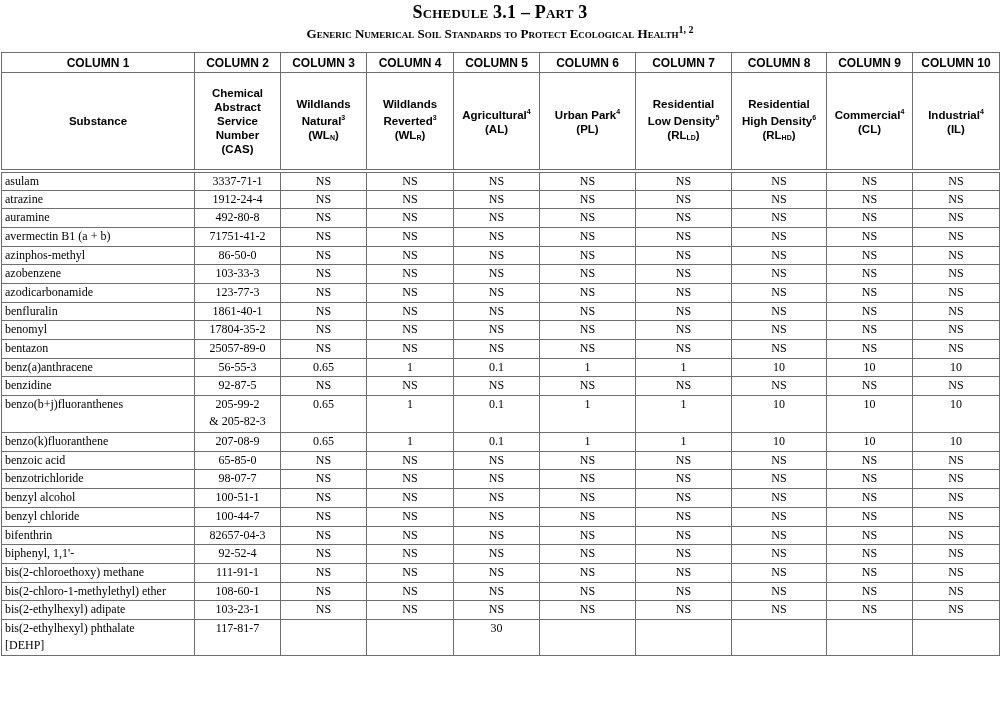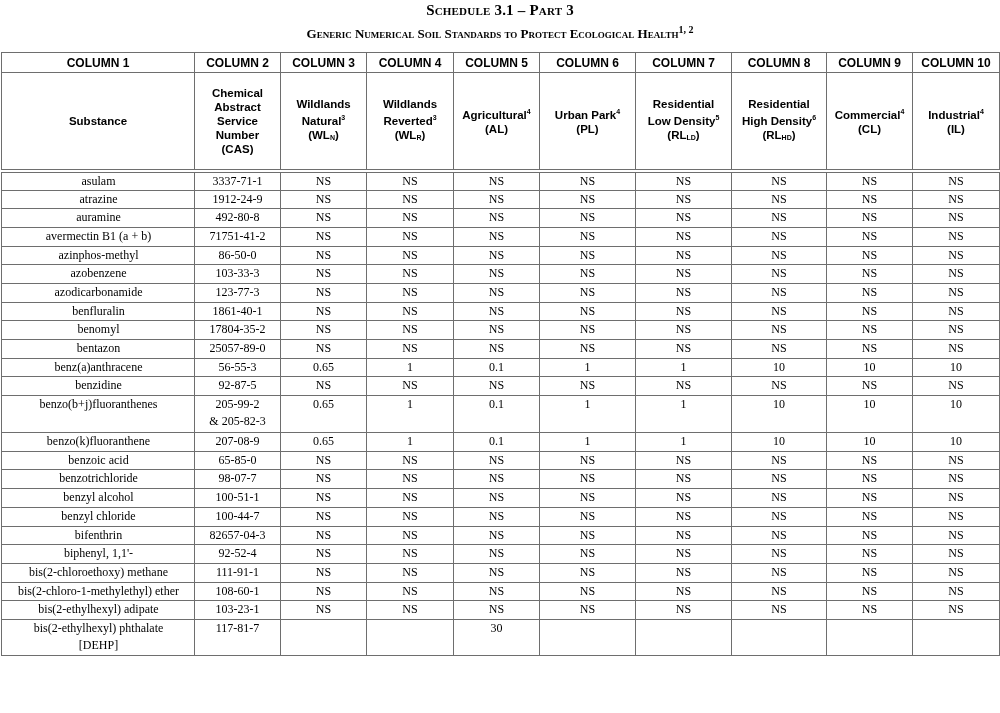--- a/index.html
+++ b/index.html
@@ -1,20 +1,20 @@
 <!DOCTYPE html>
 <html><head>
   <meta charset="utf-8">
   <style>
     * { box-sizing: border-box; margin: 0; padding: 0; }
     html, body { width: 1000px; height: 713px; background: #ffffff; overflow: hidden; }
     body { font-family: "Liberation Serif", serif; color: #000; position: relative; }
     .title {
       position: absolute; left: 0; top: 2px; width: 1000px; text-align: center;
-      font-family: "Liberation Serif", serif; font-weight: bold; font-size: 15px;
+      font-family: "Liberation Serif", serif; font-weight: bold; font-size: 18px;
       font-variant: small-caps; letter-spacing: 0.2px;
     }
     .subtitle {
       position: absolute; left: 0; top: 24px; width: 1000px; text-align: center;
       font-family: "Liberation Serif", serif; font-weight: bold; font-size: 13px;
       font-variant: small-caps;
     }
     .subtitle sup { font-size: 10px; vertical-align: 5px; }
     table {
       position: absolute; left: 1px; top: 52px; width: 998px;
@@ -27,21 +27,21 @@
     }
     tr.colnums th { height: 20px; font-size: 12px; }
     tr.heads th { height: 98px; border-bottom: 4px double #6e6e6e; margin-top: 28px; }
     th sup { font-size: 7px; vertical-align: 5px; }
     th sub { font-size: 7px; vertical-align: -1px; }
     td {
       font-family: "Liberation Serif", serif; font-size: 12px; line-height: 17px;
       text-align: center; vertical-align: top; padding: 0 2px; height: 18.7px;
       white-space: nowrap;
     }
-    td.sub { text-align: center; padding-left: 3px; white-space: normal; }
+    td.sub { text-align: left; padding-left: 3px; white-space: normal; }
     tr.tall td { height: 37px; }
     tr.last td { height: 36px; margin-left: 44px; }
   </style>
 </head>
 <body>
 
 <div class="title">Schedule 3.1 – Part 3</div>
 <div class="subtitle"><span>Generic Numerical Soil Standards to Protect Ecological Health</span><sup>1, 2</sup></div>
 
 <table>
@@ -91,21 +91,21 @@
         <td>NS</td>
         <td>NS</td>
         <td>NS</td>
         <td>NS</td>
         <td>NS</td>
         <td>NS</td>
         <td>NS</td>
       </tr>
       <tr>
         <td class="sub"><span>atrazine</span></td>
-        <td><span>1912-24-9</span></td>
+        <td><span>1912-24-4</span></td>
         <td>NS</td>
         <td>NS</td>
         <td>NS</td>
         <td>NS</td>
         <td>NS</td>
         <td>NS</td>
         <td>NS</td>
         <td>NS</td>
       </tr>
       <tr>

